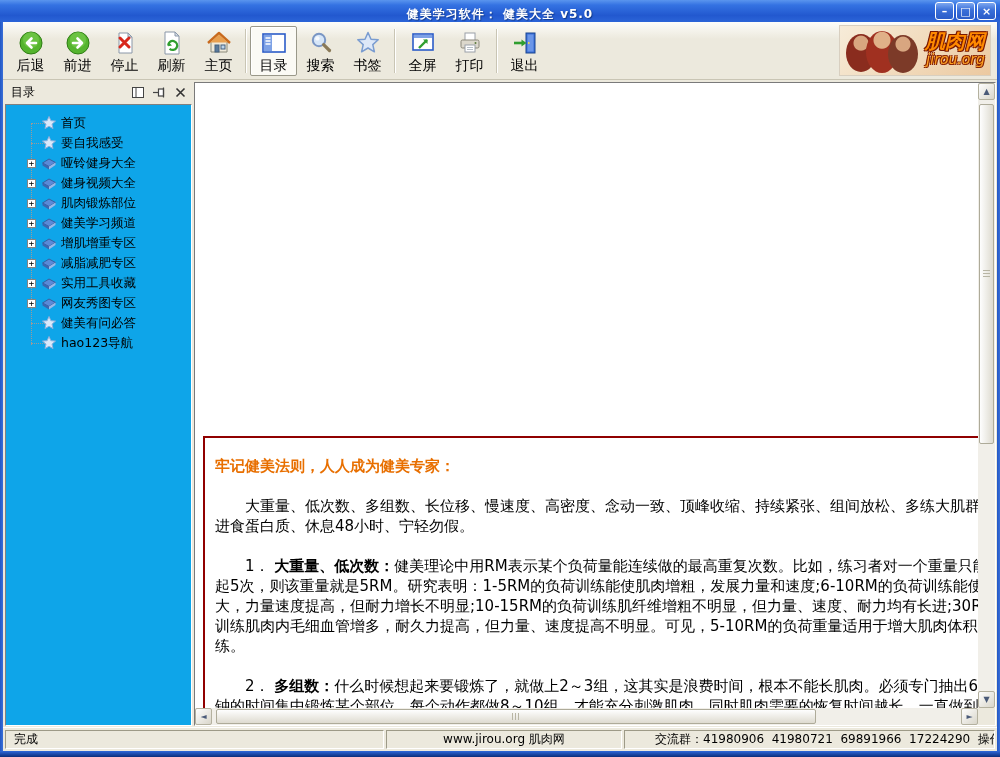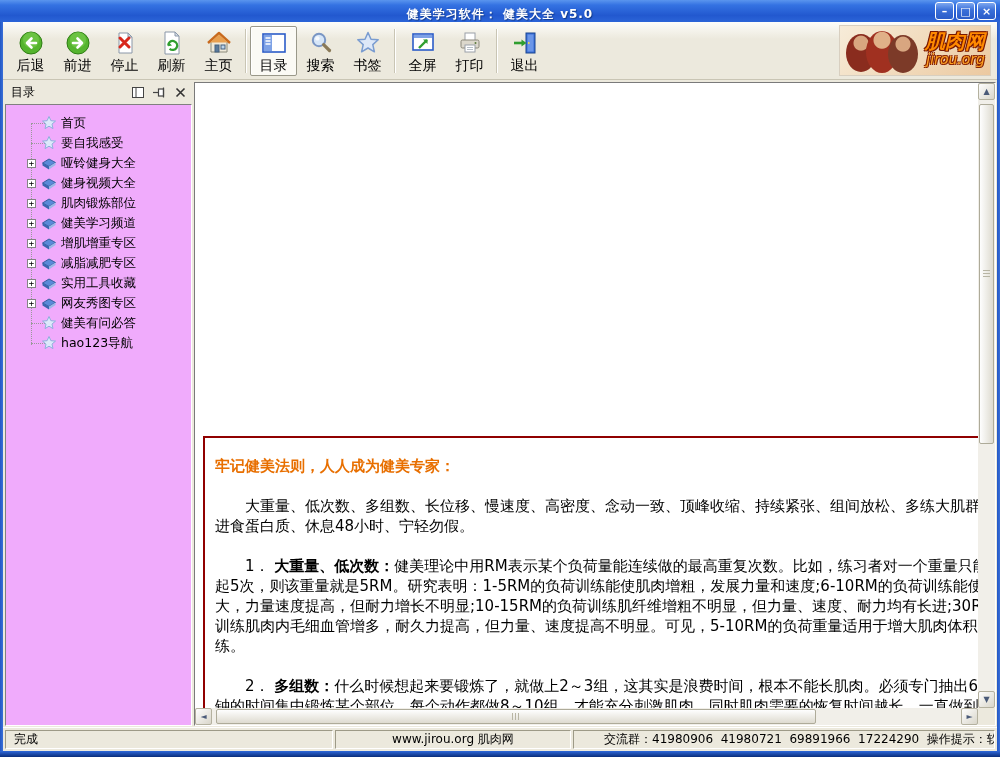--- a/index.html
+++ b/index.html
@@ -50,21 +50,21 @@
 
   
   .main { position:absolute; top:80px; left:3px; right:3px; bottom:30px; background:#ECE9DD; }
 
   
   .sidebar { position:absolute; left:2px; top:2px; width:187px; bottom:1px; }
   .sidebar-header { height:21px; display:flex; align-items:center; padding:0 6px; background:#ECE9DD; }
   .sidebar-title { font-size:12px; color:#000; flex:1; }
   .sh-icons { display:flex; gap:9px; align-items:center; }
   .sh-icons svg { display:block; }
-  .tree { position:absolute; top:22px; left:0; right:0; bottom:0; background:#f0abfc;
+  .tree { position:absolute; top:22px; left:0; right:0; bottom:0; background:#0ea5e9;
     border:1px solid; border-color:#808080 #fff #fff #808080; padding:8px 2px 2px 4px; overflow:hidden; }
   .tree-wrap { position:relative; }
   .vline { position:absolute; left:21px; top:10px; height:222px; border-left:1px dotted #9a9a9a; }
   .trow { position:relative; height:20px; display:flex; align-items:center; font-size:12.5px; color:#000; }
   .stub { position:absolute; left:21px; top:10px; width:16px; border-top:1px dotted #9a9a9a; }
   .plusbox { position:absolute; left:17px; top:6px; width:9px; height:9px; background:#fff; border:1px solid #848484;
     font-size:9px; line-height:7px; text-align:center; font-family:"DejaVu Sans Mono",monospace; color:#000; z-index:2; }
   .ticon16 { position:absolute; left:31px; top:2px; }
   .tlabel2 { position:absolute; left:51px; top:2px; white-space:nowrap; }
 
@@ -95,21 +95,21 @@
   .hthumb { position:absolute; top:1px; left:21px; width:600px; height:15px;
     background:linear-gradient(180deg,#fefefe,#dedbd0); border:1px solid #aeab99; border-radius:2px; }
   .hthumb::after { content:""; position:absolute; top:3px; bottom:3px; left:50%; width:8px; margin-left:-4px;
     background:repeating-linear-gradient(90deg,#b8b5a4 0 1px,transparent 1px 3px); }
 
   
   .statusbar { position:absolute; left:3px; right:3px; top:727px; height:24px; background:#ECE9DD;
     border-top:1px solid #fff; display:flex; align-items:center; padding:2px 2px; gap:2px; }
   .spanel { height:19px; border:1px solid; border-color:#9d9a87 #fff #fff #9d9a87; display:flex; align-items:center;
     font-size:12px; color:#000; padding:0 8px; white-space:pre; overflow:hidden; }
-  .sp1 { width:328px;padding-left:8px; } .sp2 { width:236px; justify-content:center; } .sp3 { flex:1; padding-left:30px; }
+  .sp1 { width:379px;padding-left:8px; } .sp2 { width:236px; justify-content:center; } .sp3 { flex:1; padding-left:30px; }
 </style>
 </head>
 <body>
 
 <div id="window">
 
   <div class="titlebar">
     <span class="title-text">健美学习软件： 健美大全 v5.0</span>
     <span class="tb-btns">
       <span class="tb-btn">–</span>

